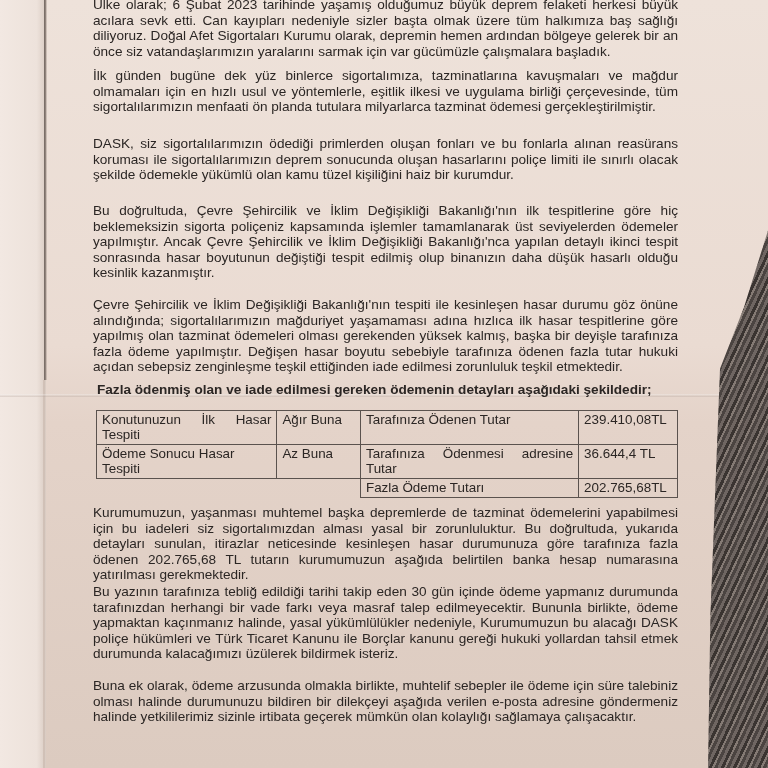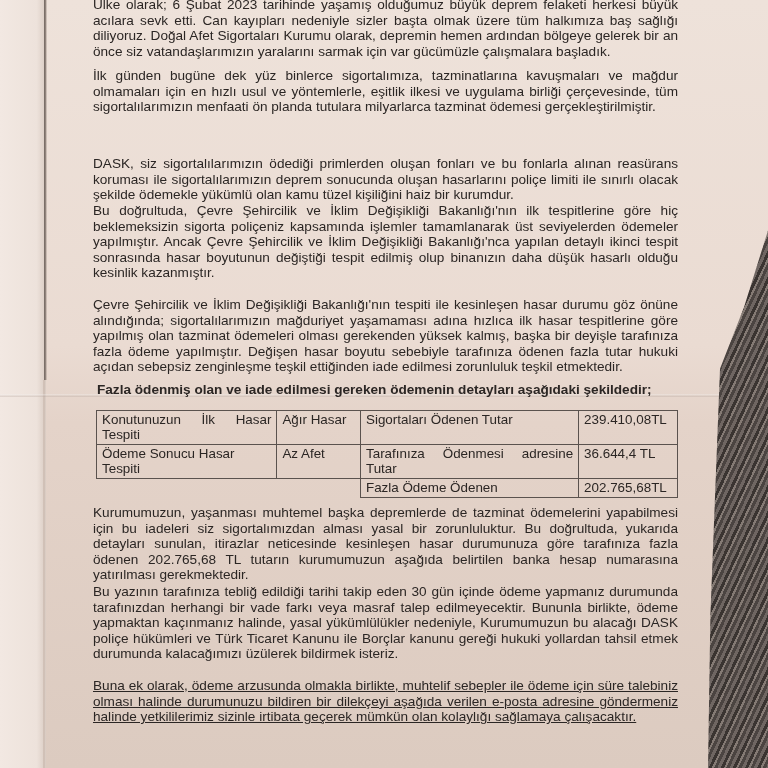--- a/index.html
+++ b/index.html
@@ -53,51 +53,51 @@
 <div class="paper"></div>
 <div class="paper-left"></div>
 <div class="crease-v"></div>
 <div class="crease-v2"></div>
 <div class="crease-h"></div>
 <div class="fabric"></div>
 
 <div class="letter">
   <p class="para" style="top:-3px;">Ülke olarak; 6 Şubat 2023 tarihinde yaşamış olduğumuz büyük deprem felaketi herkesi büyük acılara sevk etti. Can kayıpları nedeniyle sizler başta olmak üzere tüm halkımıza baş sağlığı diliyoruz. Doğal Afet Sigortaları Kurumu olarak, depremin hemen ardından bölgeye gelerek bir an önce siz vatandaşlarımızın yaralarını sarmak için var gücümüzle çalışmalara başladık.</p>
   <p class="para" style="top:68px;">İlk günden bugüne dek yüz binlerce sigortalımıza, tazminatlarına kavuşmaları ve mağdur olmamaları için en hızlı usul ve yöntemlerle, eşitlik ilkesi ve uygulama birliği çerçevesinde, tüm sigortalılarımızın menfaati ön planda tutulara milyarlarca tazminat ödemesi gerçekleştirilmiştir.</p>
-  <p class="para" style="top:136px;margin-top:20px;">DASK, siz sigortalılarımızın ödediği primlerden oluşan fonları ve bu fonlarla alınan reasürans koruması ile sigortalılarımızın deprem sonucunda oluşan hasarlarını poliçe limiti ile sınırlı olacak şekilde ödemekle yükümlü olan kamu tüzel kişiliğini haiz bir kurumdur.</p>
+  <p class="para" style="top:136px;">DASK, siz sigortalılarımızın ödediği primlerden oluşan fonları ve bu fonlarla alınan reasürans koruması ile sigortalılarımızın deprem sonucunda oluşan hasarlarını poliçe limiti ile sınırlı olacak şekilde ödemekle yükümlü olan kamu tüzel kişiliğini haiz bir kurumdur.</p>
   <p class="para" style="top:203px;">Bu doğrultuda, Çevre Şehircilik ve İklim Değişikliği Bakanlığı'nın ilk tespitlerine göre hiç beklemeksizin sigorta poliçeniz kapsamında işlemler tamamlanarak üst seviyelerden ödemeler yapılmıştır.  Ancak Çevre Şehircilik ve İklim Değişikliği Bakanlığı'nca yapılan detaylı ikinci tespit sonrasında hasar boyutunun değiştiği tespit edilmiş olup binanızın daha düşük hasarlı olduğu kesinlik kazanmıştır.</p>
   <p class="para" style="top:297px;">Çevre Şehircilik ve İklim Değişikliği Bakanlığı'nın tespiti ile kesinleşen hasar durumu göz önüne alındığında; sigortalılarımızın mağduriyet yaşamaması adına hızlıca ilk hasar tespitlerine göre yapılmış olan tazminat ödemeleri olması gerekenden yüksek kalmış, başka bir deyişle tarafınıza fazla ödeme yapılmıştır. Değişen hasar boyutu sebebiyle tarafınıza ödenen fazla tutar hukuki açıdan sebepsiz zenginleşme teşkil ettiğinden iade edilmesi zorunluluk teşkil etmektedir.</p>
   <p class="para" style="top:382px; left:4px;font-weight:bold;">Fazla ödenmiş olan ve iade edilmesi gereken ödemenin detayları aşağıdaki şekildedir;</p>
 
   <table class="dt" style="top:410px; left:3px; width:582px;">
     <colgroup>
       <col style="width:177px">
         <col style="width:82px">
         <col style="width:214px">
         <col style="width:97px">
     </colgroup>
     <tbody>
         <tr>
       <td class="just">Konutunuzun İlk Hasar Tespiti</td>
-      <td>Ağır Hasar</td>
-      <td>Sigortaları Ödenen Tutar</td>
+      <td>Ağır Buna</td>
+      <td>Tarafınıza Ödenen Tutar</td>
       <td>239.410,08TL</td>
     </tr>
     <tr>
       <td>Ödeme Sonucu Hasar Tespiti</td>
-      <td>Az Afet</td>
+      <td>Az Buna</td>
       <td class="just">Tarafınıza Ödenmesi adresine Tutar</td>
       <td>36.644,4 TL</td>
     </tr>
     <tr>
       <td class="empty"></td>
       <td class="empty"></td>
-      <td>Fazla Ödeme Ödenen</td>
+      <td>Fazla Ödeme Tutarı</td>
       <td>202.765,68TL</td>
     </tr>
   </tbody>
     </table>
 
   <p class="para" style="top:505px;"><span>Kurumumuzun, yaşanması muhtemel başka depremlerde de tazminat ödemelerini yapabilmesi için bu iadeleri siz sigortalımızdan alması yasal bir zorunluluktur. Bu doğrultuda, yukarıda detayları sunulan, itirazlar neticesinde kesinleşen hasar durumunuza göre tarafınıza fazla ödenen </span><span class="bold">202.765,68 TL</span><span> tutarın kurumumuzun aşağıda belirtilen banka hesap numarasına yatırılması gerekmektedir.</span></p>
 
   <p class="para" style="top:584px;">Bu yazının tarafınıza tebliğ edildiği tarihi takip eden 30 gün içinde ödeme yapmanız durumunda tarafınızdan herhangi bir vade farkı veya masraf talep edilmeyecektir. Bununla birlikte, ödeme yapmaktan kaçınmanız halinde, yasal yükümlülükler nedeniyle, Kurumumuzun bu alacağı DASK poliçe hükümleri ve Türk Ticaret Kanunu ile Borçlar kanunu gereği hukuki yollardan tahsil etmek durumunda kalacağımızı üzülerek bildirmek isteriz.</p>
-  <p class="para" style="top:678px;text-decoration:underline;">Buna ek olarak, ödeme arzusunda olmakla birlikte, muhtelif sebepler ile ödeme için süre talebiniz olması halinde durumunuzu bildiren bir dilekçeyi aşağıda verilen e-posta adresine göndermeniz halinde yetkililerimiz sizinle irtibata geçerek mümkün olan kolaylığı sağlamaya çalışacaktır.</p>
+  <p class="para" style="top:678px;">Buna ek olarak, ödeme arzusunda olmakla birlikte, muhtelif sebepler ile ödeme için süre talebiniz olması halinde durumunuzu bildiren bir dilekçeyi aşağıda verilen e-posta adresine göndermeniz halinde yetkililerimiz sizinle irtibata geçerek mümkün olan kolaylığı sağlamaya çalışacaktır.</p>
 </div>
 
 </body></html>

